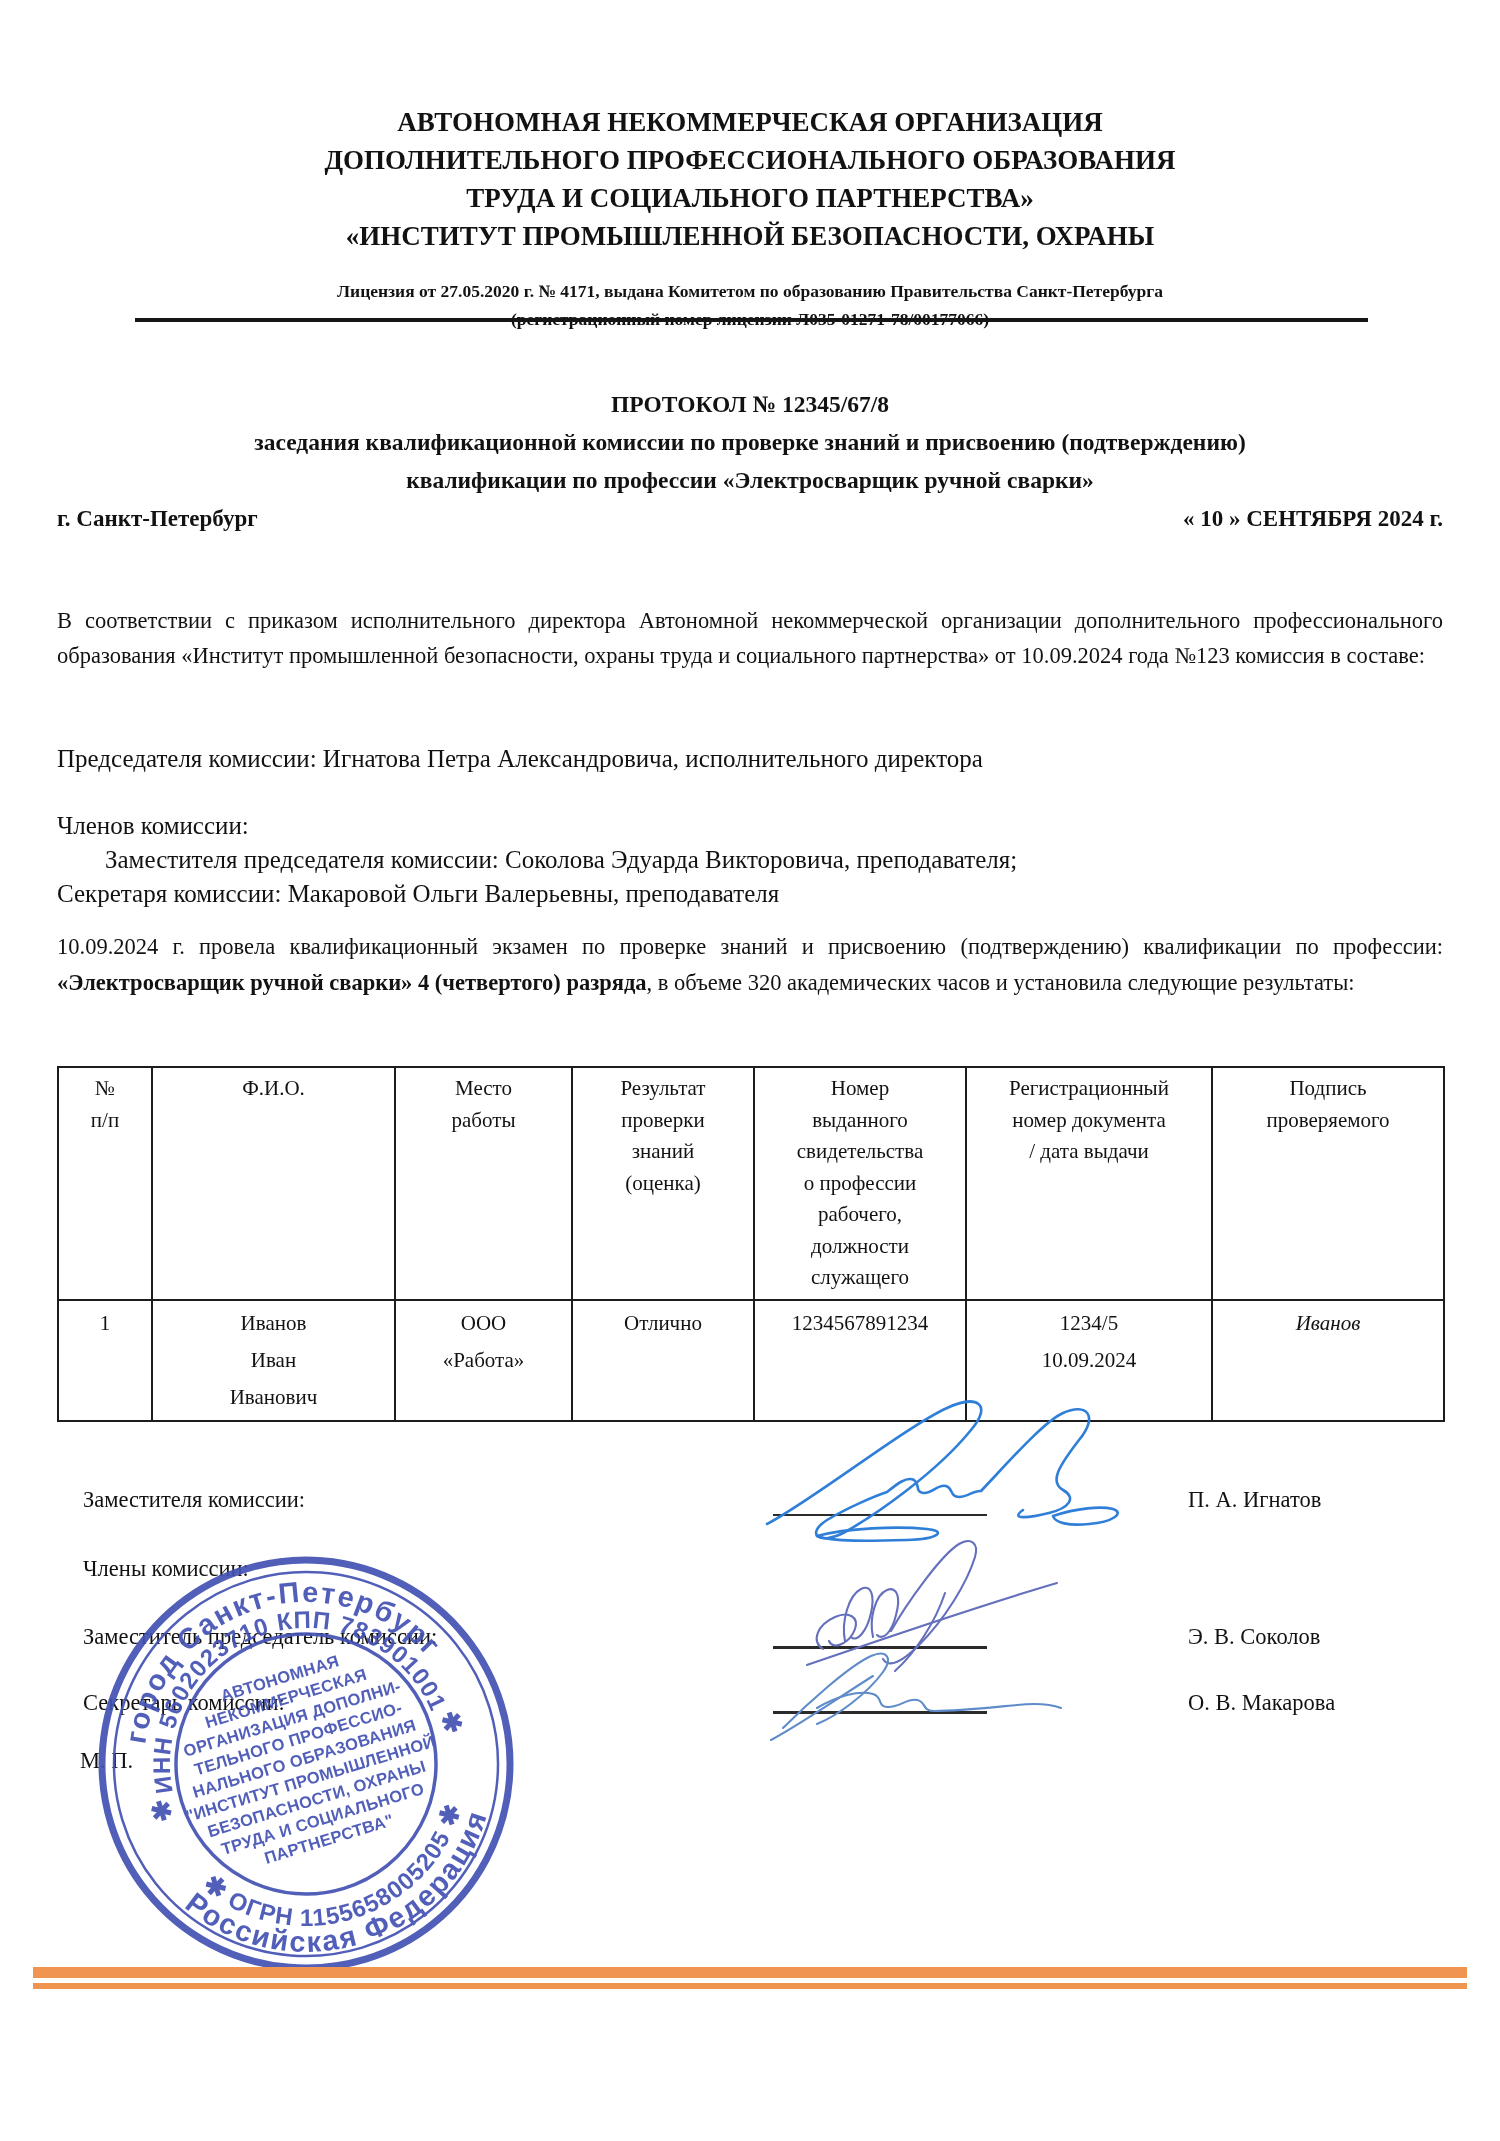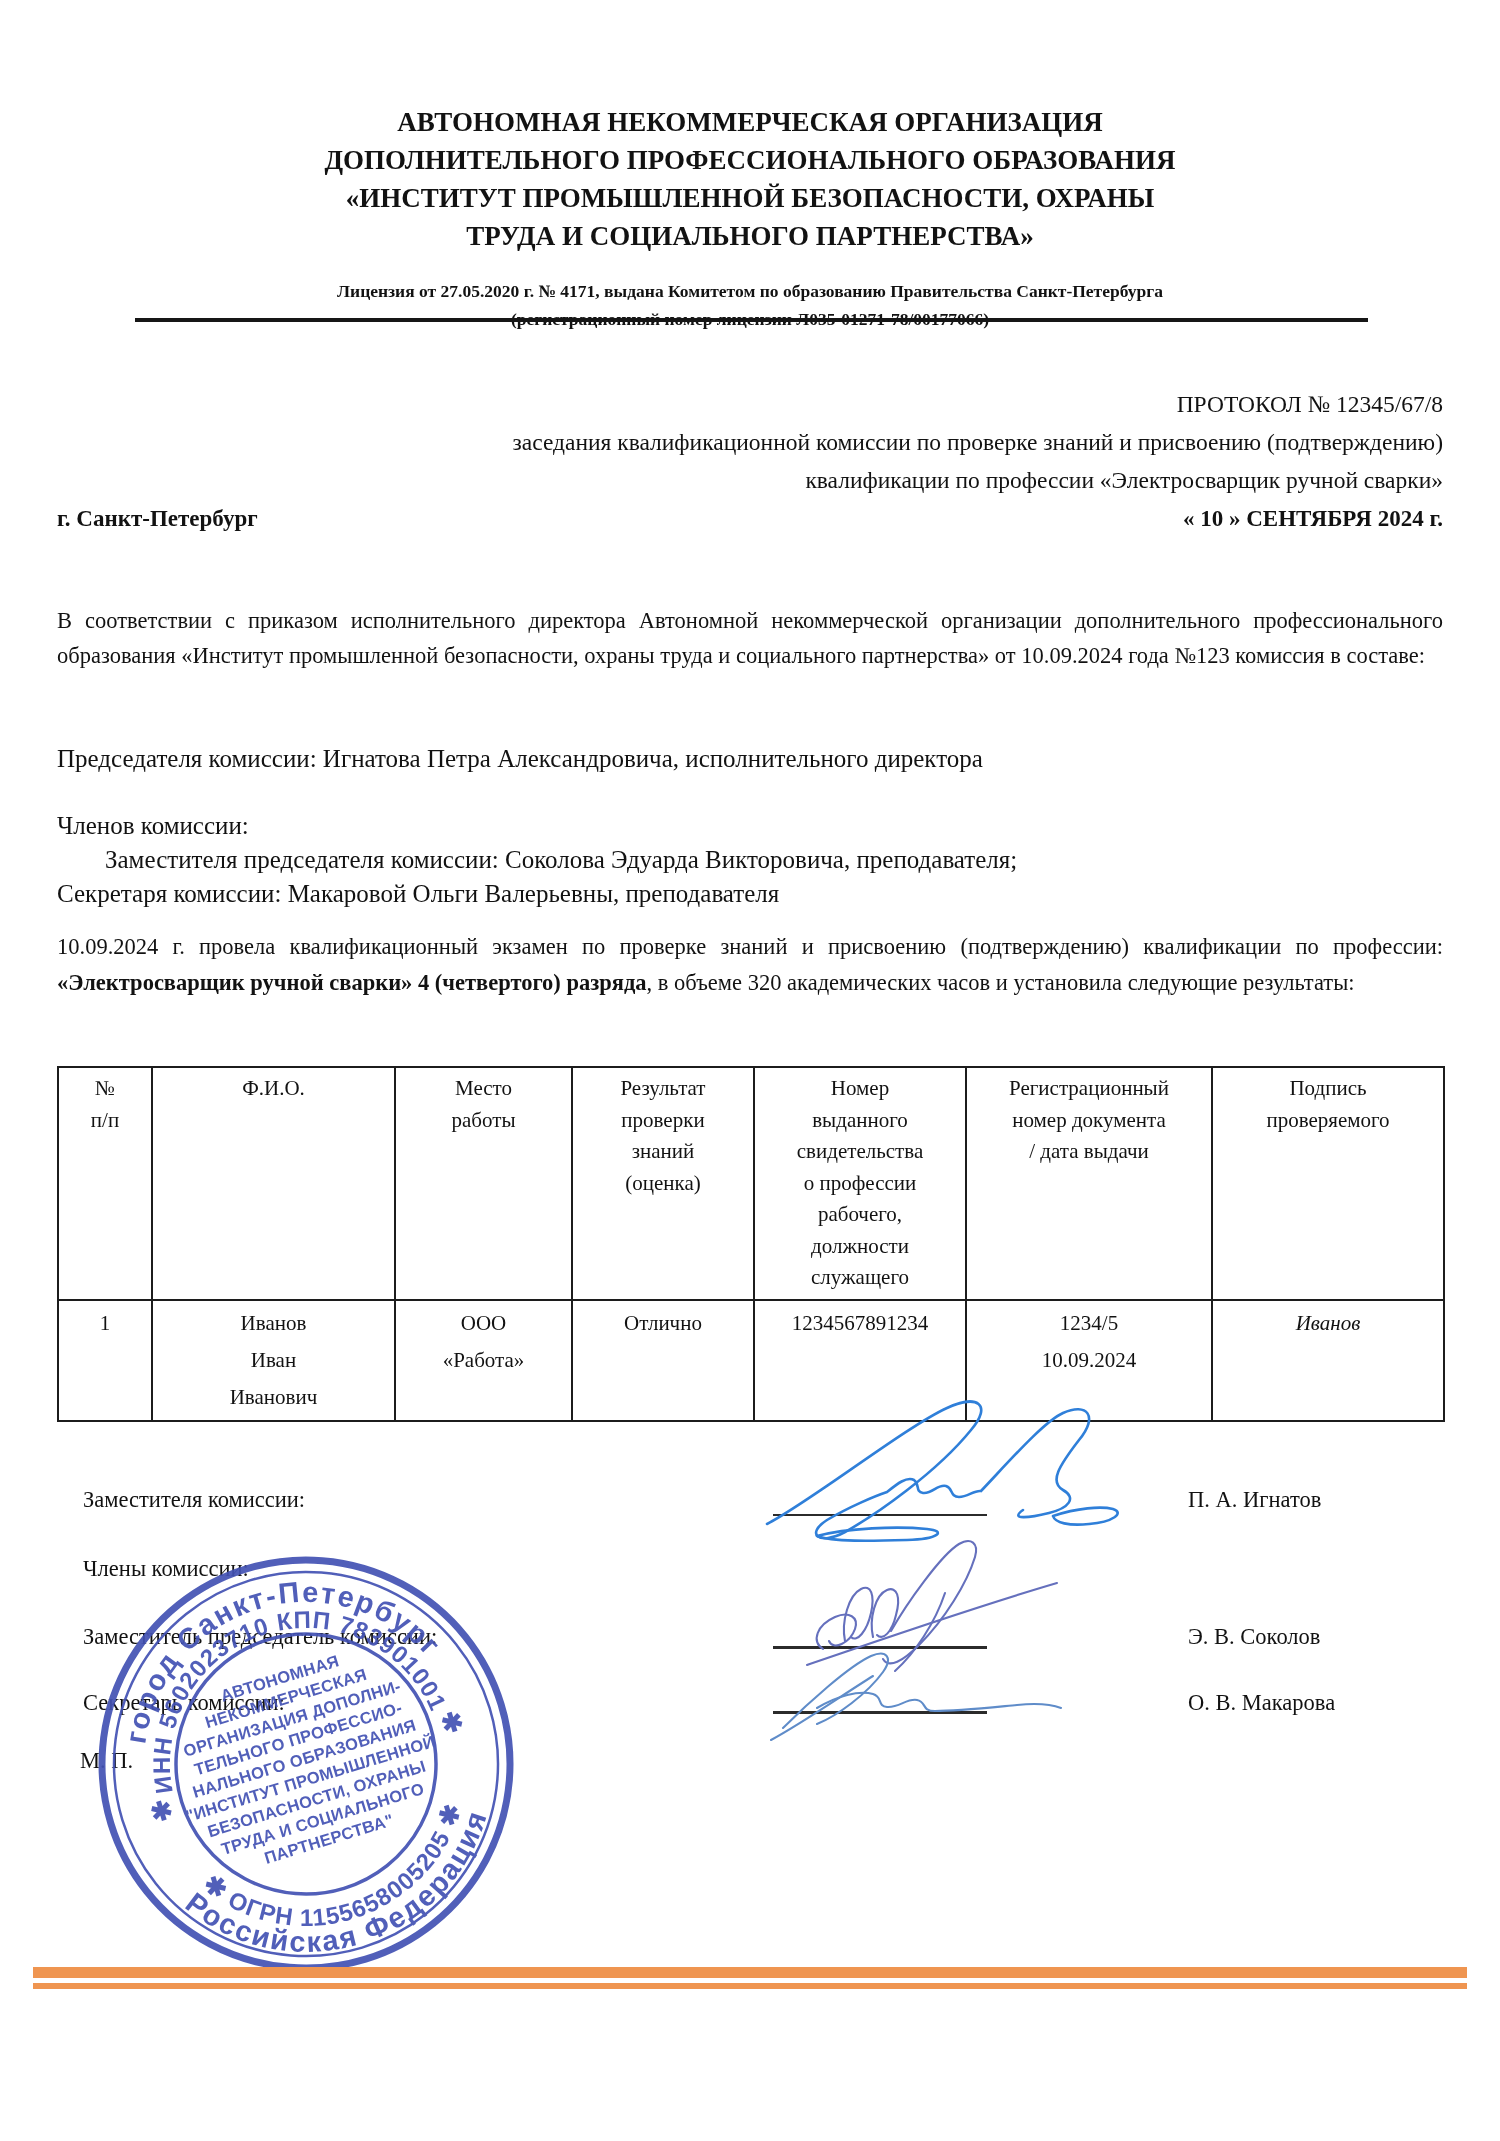--- a/index.html
+++ b/index.html
@@ -7,21 +7,21 @@
     position:relative; width:1500px; height:2141px; background:#ffffff;
     font-family:"Liberation Serif", serif; color:#121212; overflow:hidden;
   }
   .abs { position:absolute; }
   .ctr { text-align:center;margin-top:21px; }
 
   .org-name   { top:82px;  left:57px; width:1386px; font-weight:bold; font-size:27px; line-height:38px; }
   .license    { top:256px; left:57px; width:1386px; font-weight:bold; font-size:17.5px; line-height:28px; }
   .divider    { top:318px; left:135px; width:1233px; height:4px; background:#161616; }
 
-  .ptitle     { top:364px; left:57px; width:1386px; font-weight:normal; font-size:23.5px; line-height:38px;text-align:right; }
+  .ptitle     { top:364px; left:57px; width:1386px; font-weight:bold; font-size:23.5px; line-height:38px; }
 
   .cityrow    { top:506px; left:57px; width:1386px; display:flex; justify-content:space-between;
                 font-weight:bold; font-size:23px; }
 
   .para       { left:57px; width:1386px; font-size:22.5px; }
   .p1         { top:604px; line-height:34.5px; text-align:justify; }
   .pline      { left:57px; width:1386px; font-size:25px; white-space:nowrap; }
   .l-chair    { top:745px; }
   .l-members  { top:812px; }
   .l-deputy   { top:846px;margin-left:48px; }
@@ -66,22 +66,22 @@
                 font-family:"Liberation Sans", sans-serif; font-size:15.5px; line-height:20px; color:#222; }
 </style>
 </head>
 <body>
 
 <div class="page">
 
   <div class="abs ctr org-name">
     <div>АВТОНОМНАЯ НЕКОММЕРЧЕСКАЯ ОРГАНИЗАЦИЯ</div>
     <div>ДОПОЛНИТЕЛЬНОГО ПРОФЕССИОНАЛЬНОГО ОБРАЗОВАНИЯ</div>
+    <div>ТРУДА И СОЦИАЛЬНОГО ПАРТНЕРСТВА»</div>
     <div>«ИНСТИТУТ ПРОМЫШЛЕННОЙ БЕЗОПАСНОСТИ, ОХРАНЫ</div>
-    <div>ТРУДА И СОЦИАЛЬНОГО ПАРТНЕРСТВА»</div>
   </div>
 
   <div class="abs ctr license">
     <div>Лицензия от 27.05.2020 г. № 4171, выдана Комитетом по образованию Правительства Санкт-Петербурга</div>
     <div>(регистрационный номер лицензии Л035-01271-78/00177066)</div>
   </div>
 
   <div class="abs divider"></div>
 
   <div class="abs ctr ptitle">

